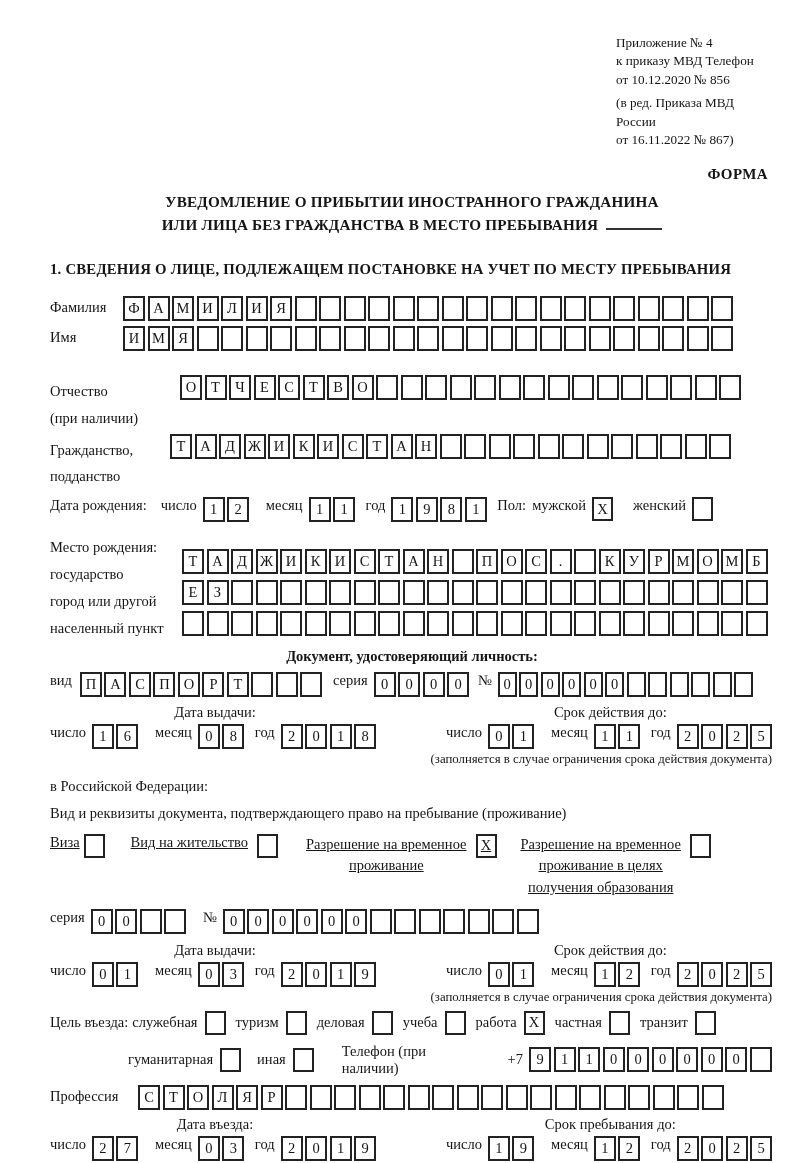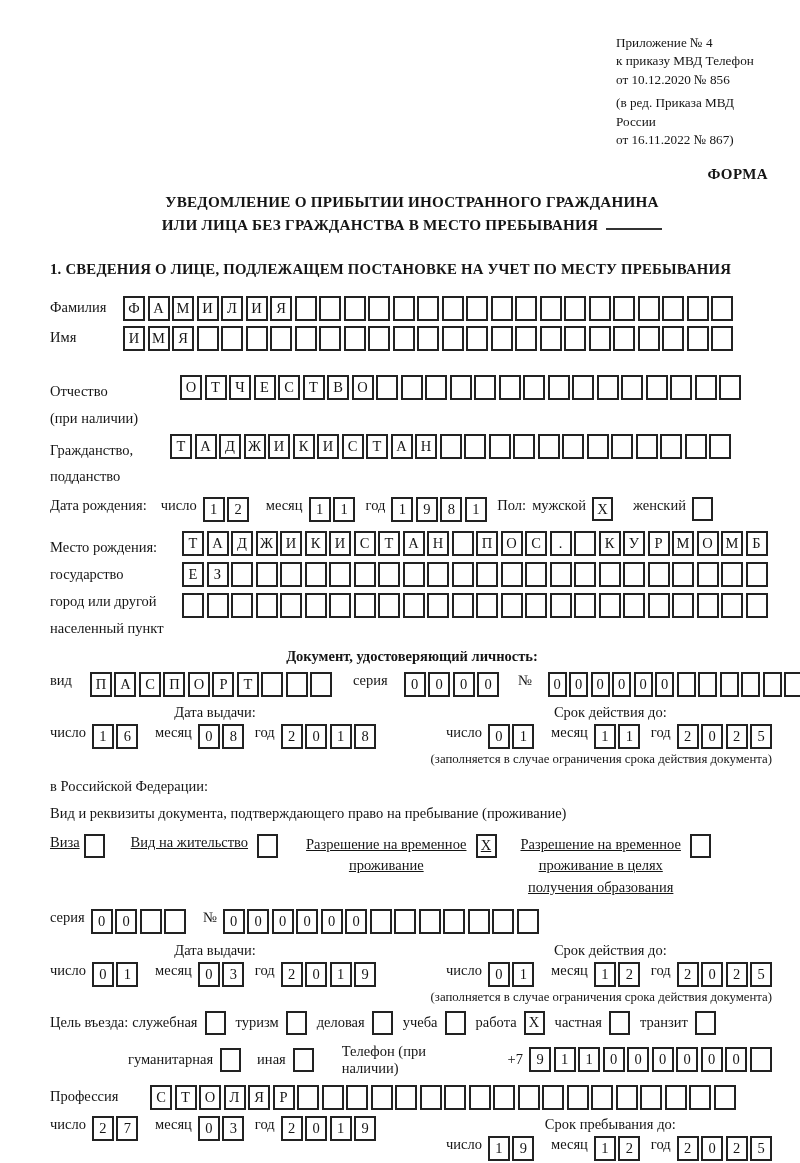--- a/index.html
+++ b/index.html
@@ -220,21 +220,21 @@
         <span class="cell">8</span>
         <span class="cell">1</span>
       </span>
     <span class="dg-lbl">Пол:</span>
     <span class="dg-lbl">мужской</span>
     <span class="cb mr20">X</span>
     <span class="dg-lbl">женский</span>
     <span class="cb"></span>
   </div>
 
-  <div class="row" style="margin-bottom:2px;">
+  <div class="row" style="margin-bottom:2px;align-items:flex-end;">
     <span class="lbl w132 stack">
       <span class="line" style="display:block">Место рождения:</span>
       <span class="line" style="display:block">государство</span>
       <span class="line" style="display:block">город или другой</span>
       <span class="line" style="display:block">населенный пункт</span>
     </span>
     <span class="cellstack" style="display:inline-block;">
       <span class="cells" style="display:flex">
           <span class="cell">Т</span>
           <span class="cell">А</span>
@@ -311,21 +311,21 @@
           <span class="cell"></span>
           <span class="cell"></span>
           <span class="cell"></span>
           <span class="cell"></span>
         </span>
     </span>
   </div>
 
   <div class="center-b">Документ, удостоверяющий личность:</div>
 
-  <div class="row inlineb" style="margin-bottom:7px;gap:10px;">
+  <div class="row inlineb" style="margin-bottom:7px;">
     <span class="dg-lbl mr8">вид</span>
     <span class="cells mr8">
         <span class="cell">П</span>
         <span class="cell">А</span>
         <span class="cell">С</span>
         <span class="cell">П</span>
         <span class="cell">О</span>
         <span class="cell">Р</span>
         <span class="cell">Т</span>
         <span class="cell"></span>
@@ -541,21 +541,21 @@
         <span class="cell">0</span>
         <span class="cell">0</span>
         <span class="cell">0</span>
         <span class="cell">0</span>
         <span class="cell">0</span>
         <span class="cell">0</span>
         <span class="cell"></span>
       </span>
   </div>
 
-  <div class="row" style="margin-bottom:6px;gap:12px;">
+  <div class="row" style="margin-bottom:6px;">
     <span class="lbl" style="width:88px;">Профессия</span>
     <span class="cells">
         <span class="cell">С</span>
         <span class="cell">Т</span>
         <span class="cell">О</span>
         <span class="cell">Л</span>
         <span class="cell">Я</span>
         <span class="cell">Р</span>
         <span class="cell"></span>
         <span class="cell"></span>
@@ -573,20 +573,21 @@
         <span class="cell"></span>
         <span class="cell"></span>
         <span class="cell"></span>
         <span class="cell"></span>
         <span class="cell"></span>
       </span>
   </div>
 
   <div class="daterow">
     <div class="dhalf">
+      <div class="dlabel dlabel-l">Дата въезда:</div>
       <div class="inlineb">
         <span class="dg-lbl">число</span>
         <span class="cells mr14">
             <span class="cell">2</span>
             <span class="cell">7</span>
           </span>
         <span class="dg-lbl">месяц</span>
         <span class="cells mr8">
             <span class="cell">0</span>
             <span class="cell">3</span>

